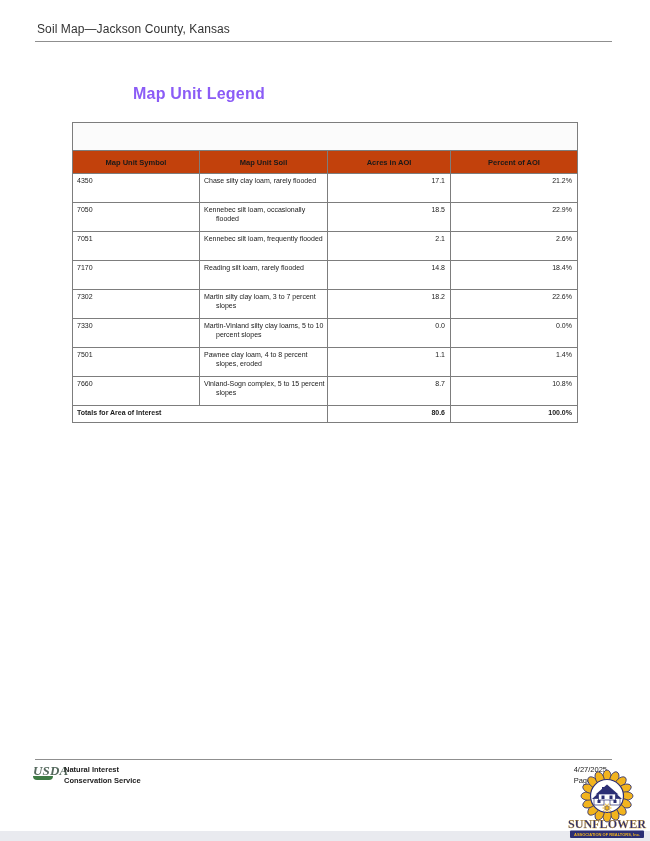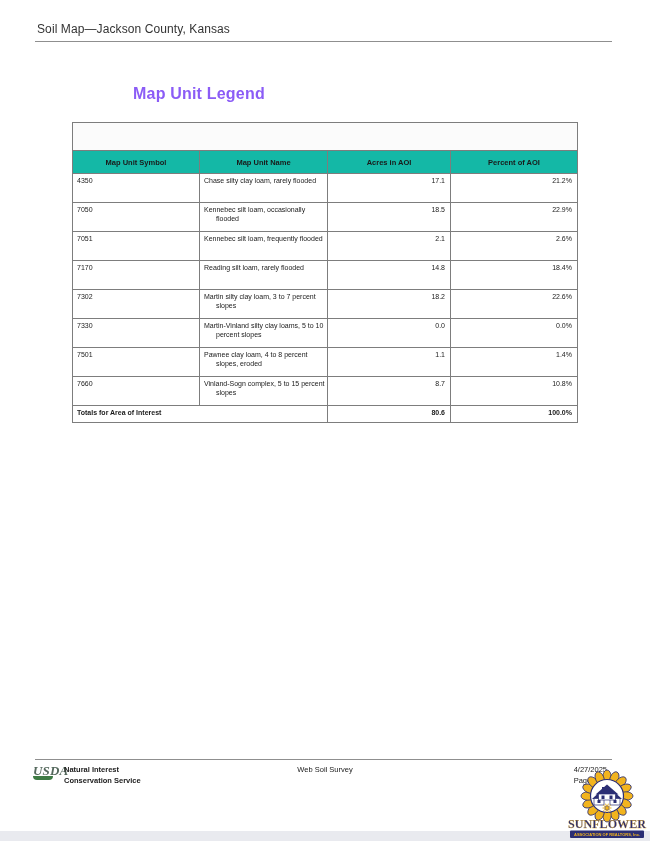--- a/index.html
+++ b/index.html
@@ -56,21 +56,21 @@
     border: 1px solid #7d7d7d;
     vertical-align: top;
   }
   .legend-table { border: 1px solid #666; }
   .strip-row td {
     height: 6px;
     padding: 0;
     background: #fbfbfb;
   }
   .legend-table th {
-    background: #14b8a6;
+    background: #c2410c;
     font-size: 7.5px;
     font-weight: bold;
     text-align: center;
     height: 20px;
     vertical-align: middle;
     padding: 1px 2px;
   }
   .legend-table td { height: 25px; padding-top: 2px; line-height: 9px; }
   .cell-symbol { padding-left: 4px; padding-right: 2px; }
   .cell-name   { padding-left: 16px; padding-right: 2px; text-indent: -12px; }
@@ -160,21 +160,21 @@
         <col class="c2">
         <col class="c3">
         <col class="c4">
       </colgroup>
     <thead>
       <tr class="strip-row">
         <td colspan="4"></td>
       </tr>
       <tr>
         <th>Map Unit Symbol</th>
-        <th>Map Unit Name</th>
+        <th>Map Unit Soil</th>
         <th>Acres in AOI</th>
         <th>Percent of AOI</th>
       </tr>
     </thead>
     <tbody>
         <tr>
           <td class="cell-symbol">4350</td>
           <td class="cell-name">Chase silty clay loam, rarely flooded</td>
           <td class="cell-acres">17.1</td>
           <td class="cell-percent">21.2%</td>
@@ -236,21 +236,20 @@
   <div class="footer">
     <div class="usda-logo">
       <div class="usda-text">USDA</div>
       <div class="usda-bar"></div>
     </div>
     <div class="footer-agency">
       <div>Natural Interest</div>
       <div>Conservation Service</div>
     </div>
     <div class="footer-center">
-      <div>Web Soil Survey</div>
     </div>
     <div class="footer-right">
       <div>4/27/2025</div>
       <div>Page 3 of 3</div>
     </div>
   </div>
 
   <div class="bottom-strip"></div>
 
   <div class="sunflower-logo">

